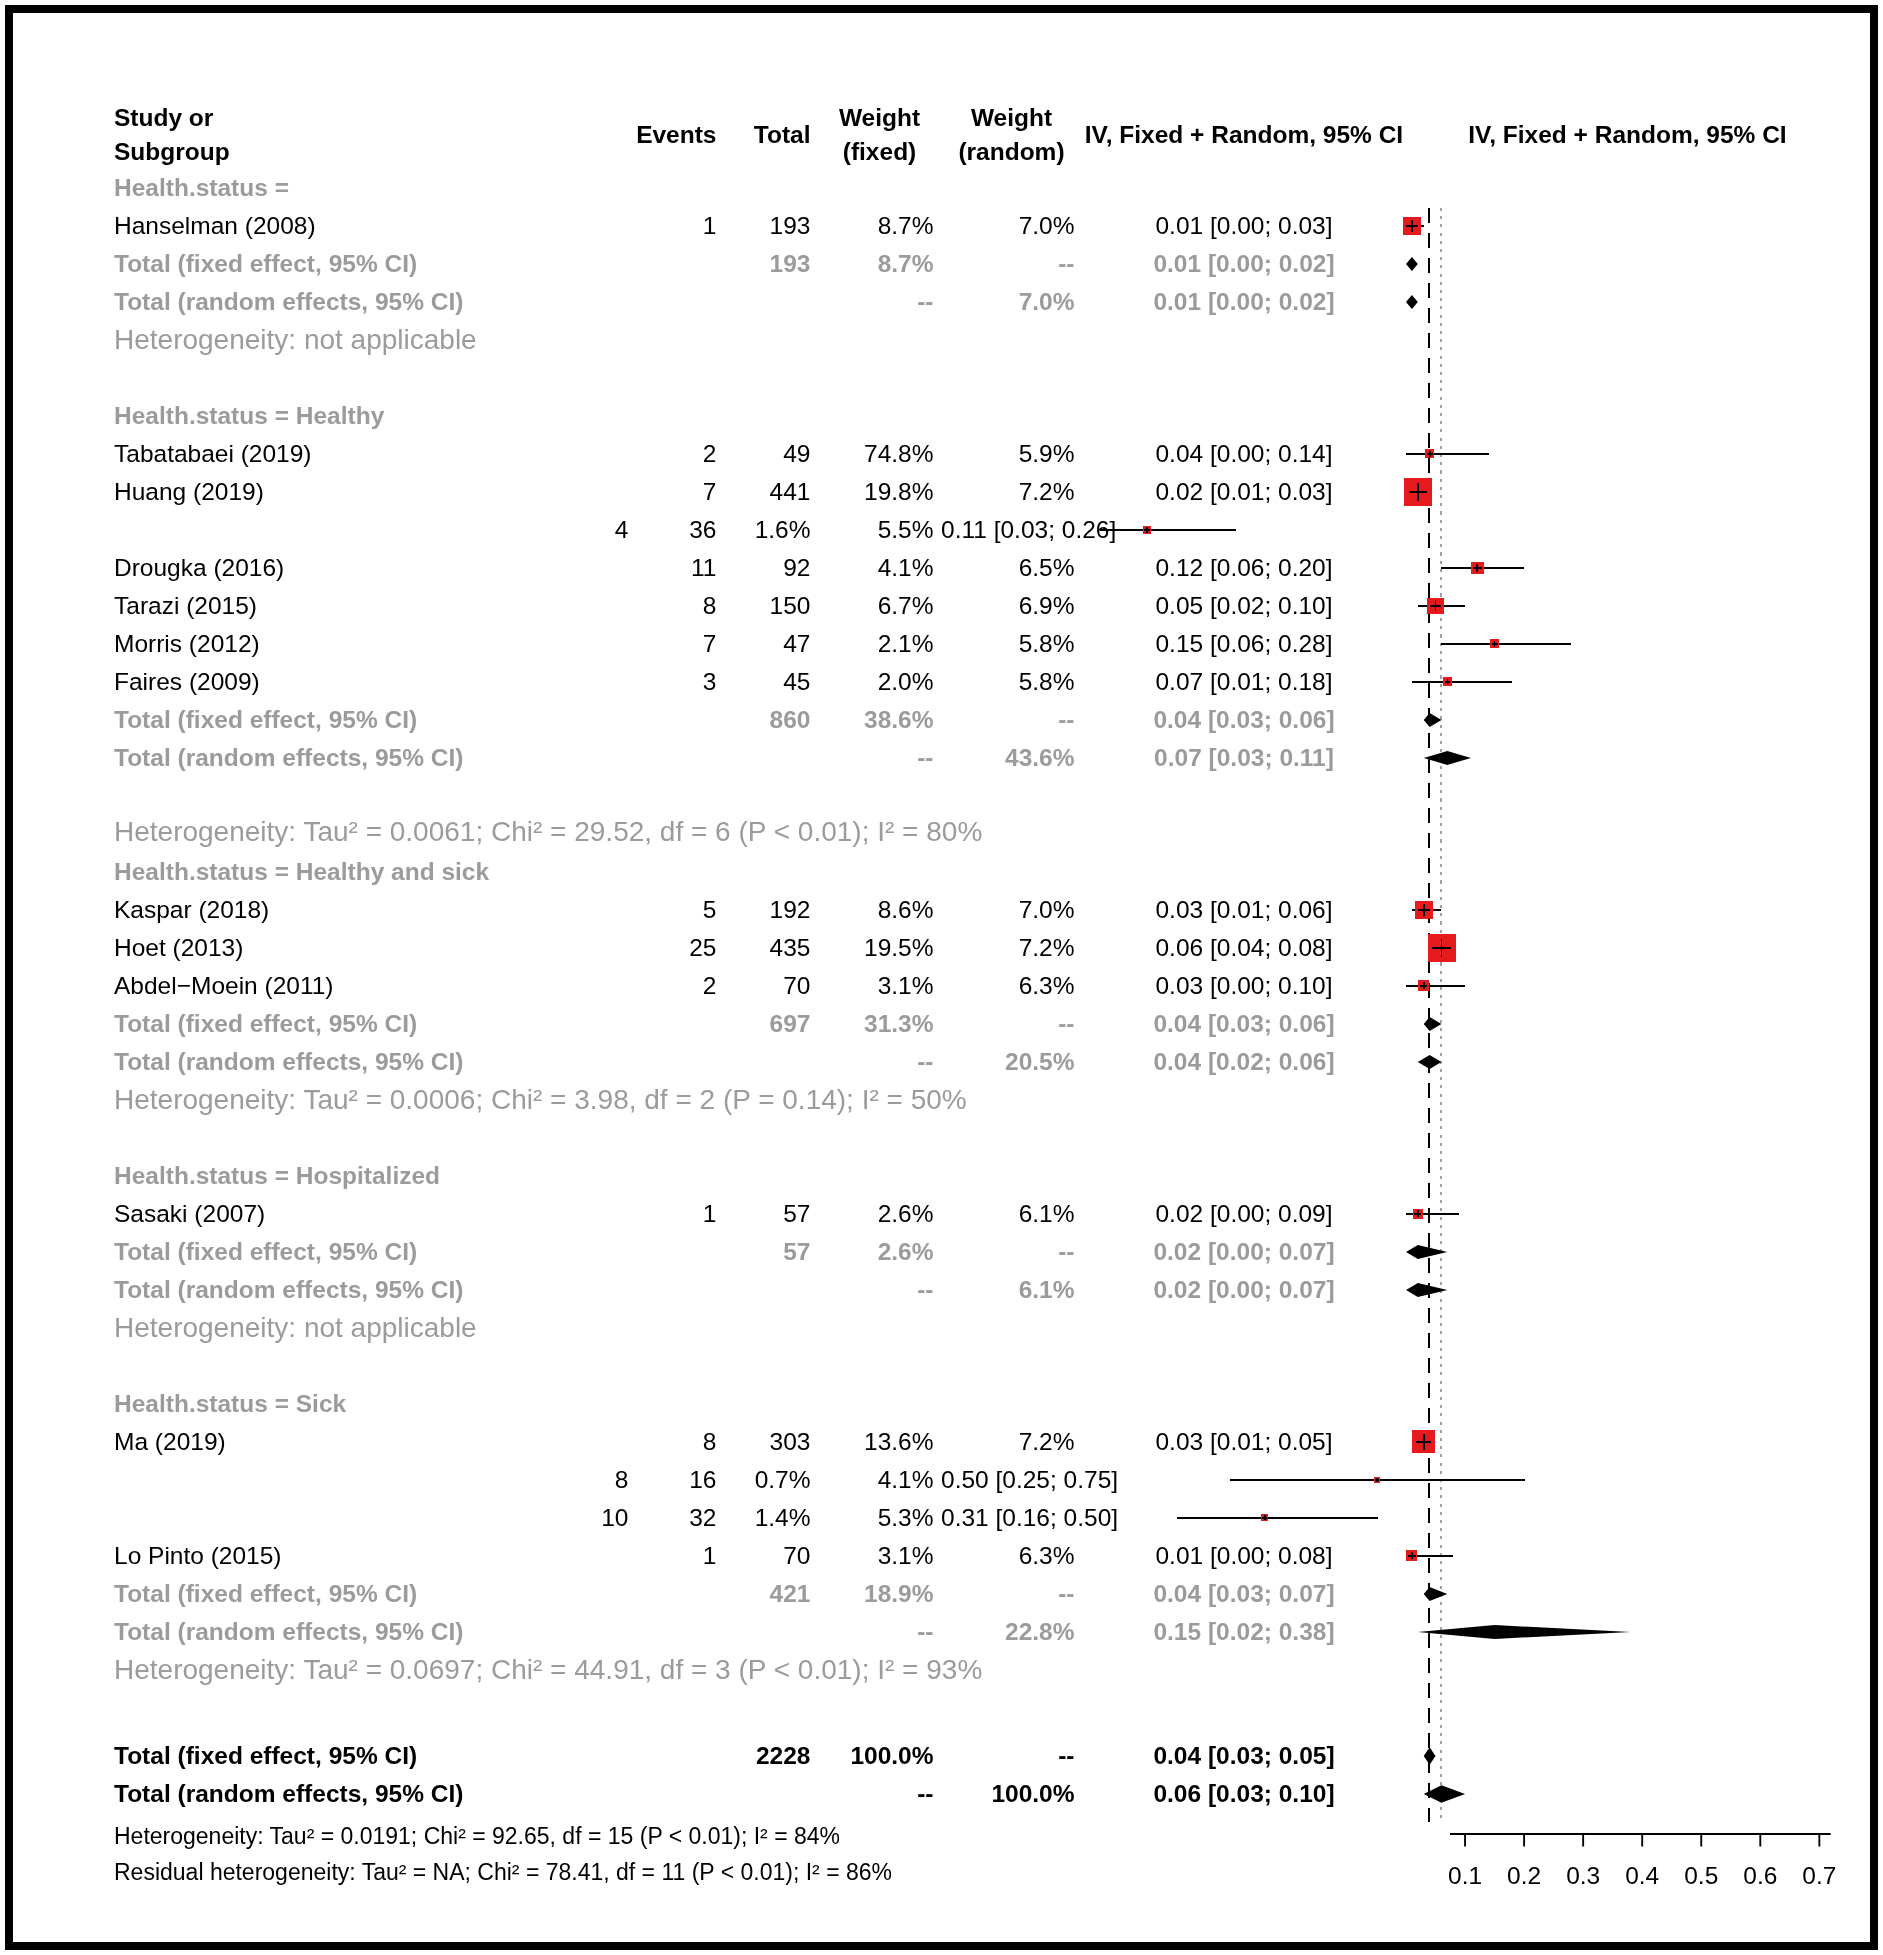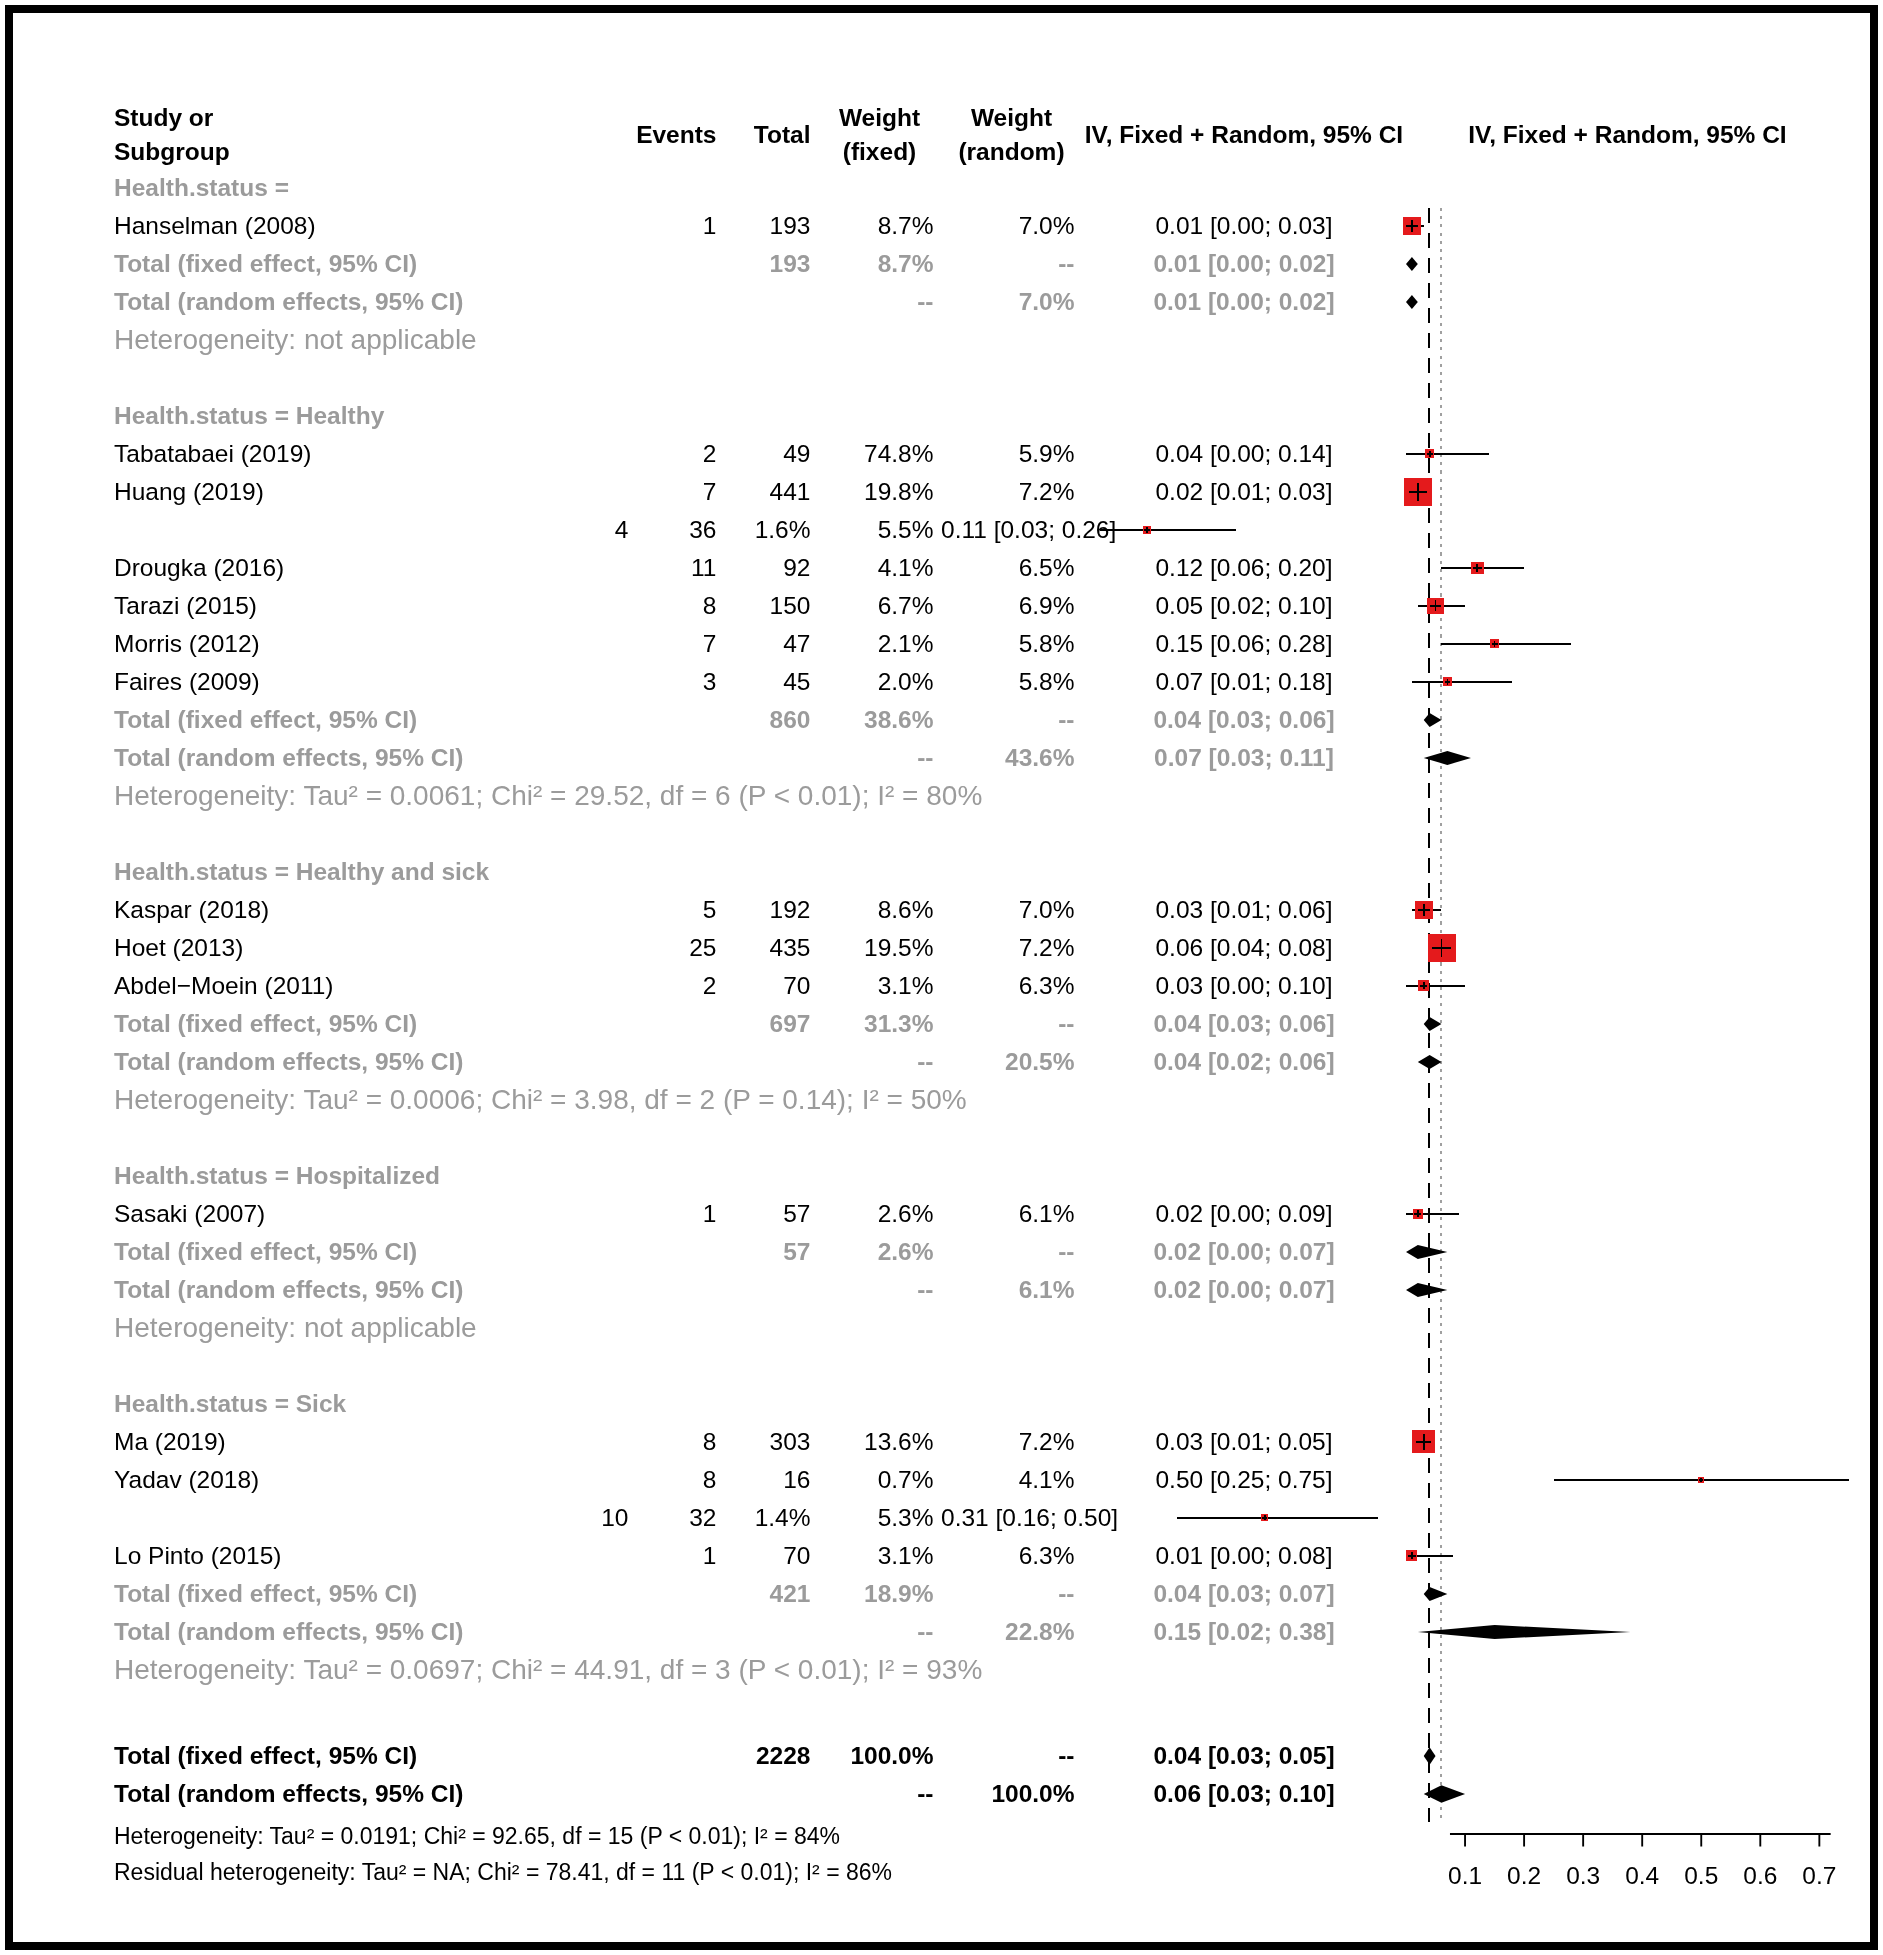--- a/index.html
+++ b/index.html
@@ -263,21 +263,21 @@
           <div class="c-num totalrow">--</div>
           <div class="c-num totalrow">43.6%</div>
           <div class="c-eff totalrow">0.07 [0.03; 0.11]</div>
           <div class="c-plot">
             <svg width="443" height="38" class="dsvg" viewBox="0 0 705 60">
               <polygon points="28.2,30 65.80000000000001,19 103.4,30 65.80000000000001,41" fill="#000"></polygon>
             </svg>
           </div>
         </div>
         <div class="row">
-          <div class="het-text" style="grid-column: 1 / 8;">Heterogeneity: Tau² = 0.0061; Chi² = 29.52, df = 6 (P &lt; 0.01); I² = 80%</div>
+          <div class="het-text" style="grid-column: 1 / 8; margin-top: 36px;">Heterogeneity: Tau² = 0.0061; Chi² = 29.52, df = 6 (P &lt; 0.01); I² = 80%</div>
         </div>
         <div class="row spacer"></div>
         <div class="row">
           <div class="c-study subgroup" style="grid-column: 1 / 8;">Health.status = Healthy and sick</div>
         </div>
         <div class="row">
           <div class="c-study studyrow">Kaspar (2018)</div>
           <div class="c-num studyrow">5</div>
           <div class="c-num studyrow">192</div>
           <div class="c-num studyrow">8.6%</div>
@@ -411,21 +411,20 @@
           <div class="c-eff studyrow">0.03 [0.01; 0.05]</div>
           <div class="c-plot">
             <div class="ci-line" style="left: 5.9px; width: 23.6px;"></div>
             <div class="sq" style="height: 23px; width: 23px; left: 6.1px; top: 7.3px; background: rgb(228, 26, 28);">
               <div style="left: 4px; top: 10.6px; width: 15.3px; height: 1.9px;"></div>
               <div style="left: 10.6px; top: 4px; width: 1.9px; height: 15.3px;"></div>
             </div>
           </div>
         </div>
         <div class="row">
-          <div class="c-study studyrow">Yadav (2018)</div>
           <div class="c-num studyrow">8</div>
           <div class="c-num studyrow">16</div>
           <div class="c-num studyrow">0.7%</div>
           <div class="c-num studyrow">4.1%</div>
           <div class="c-eff studyrow">0.50 [0.25; 0.75]</div>
           <div class="c-plot">
             <div class="ci-line" style="left: 148px; width: 295px;"></div>
             <div class="sq" style="height: 6.3px; width: 6.3px; left: 292px; top: 15.7px; background: rgb(228, 26, 28);">
               <div style="left: 1.1px; top: 2.2px; width: 4.1px; height: 1.9px;"></div>
               <div style="left: 2.2px; top: 1.1px; width: 1.9px; height: 4.1px;"></div>

